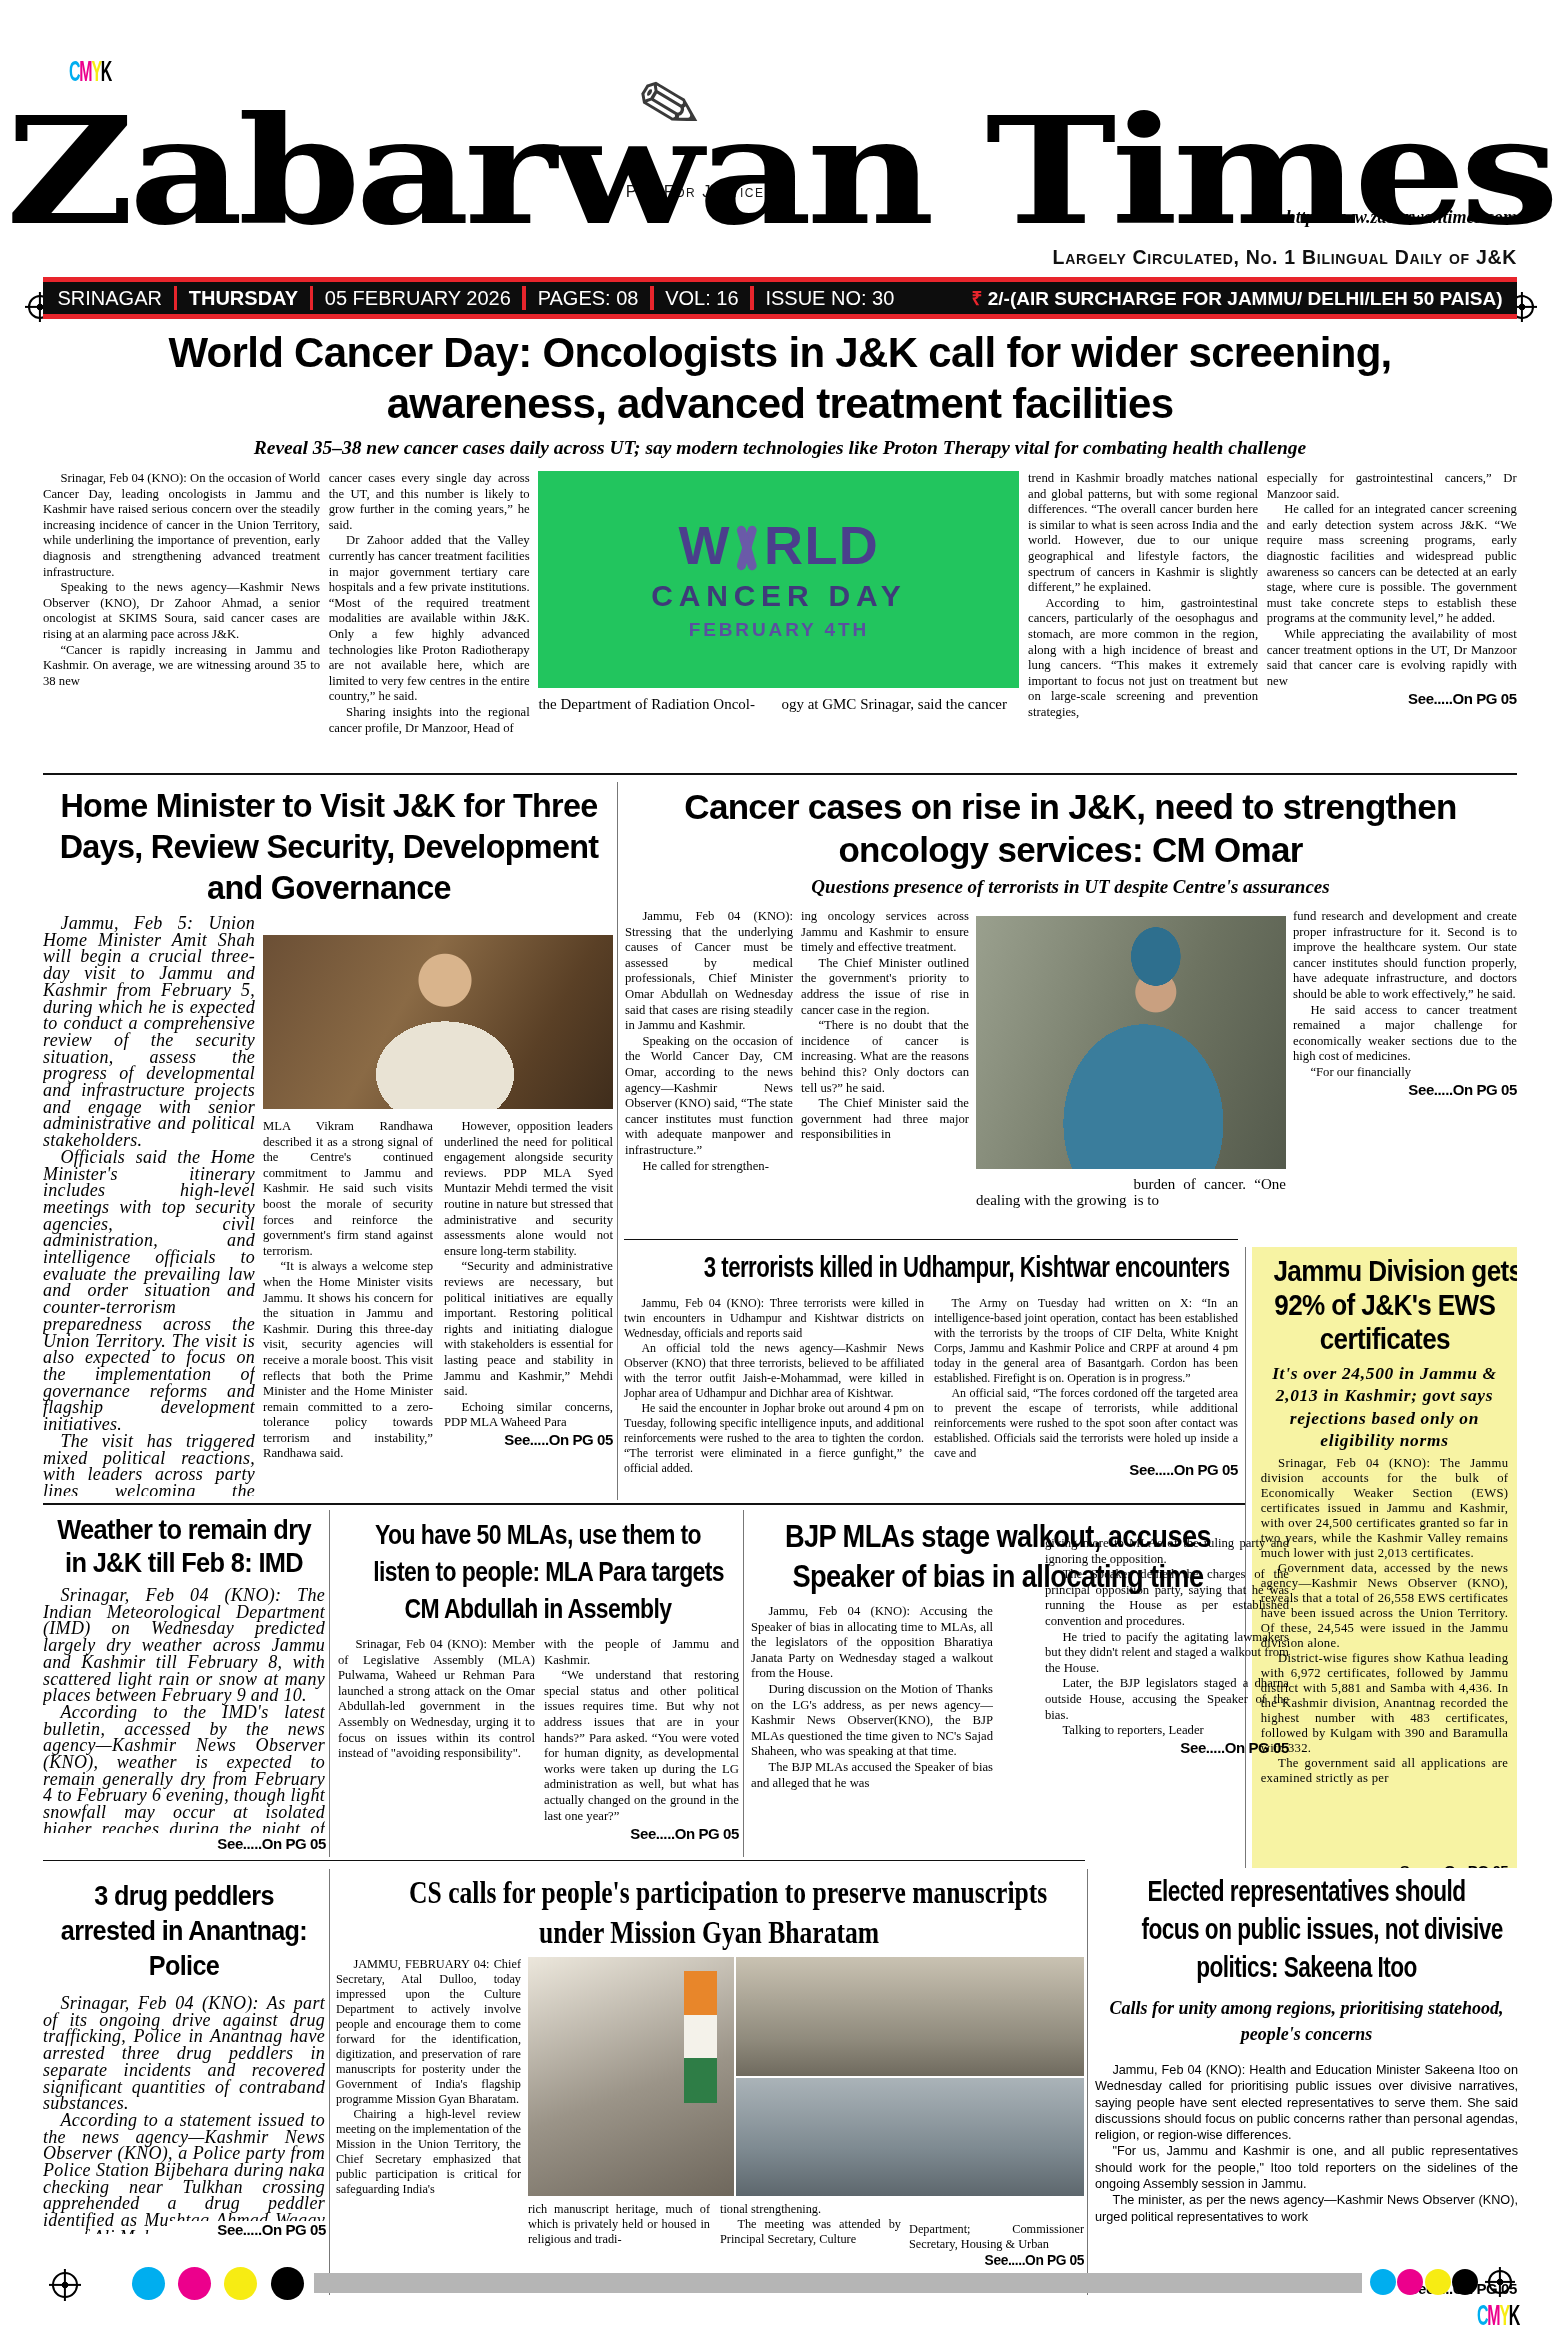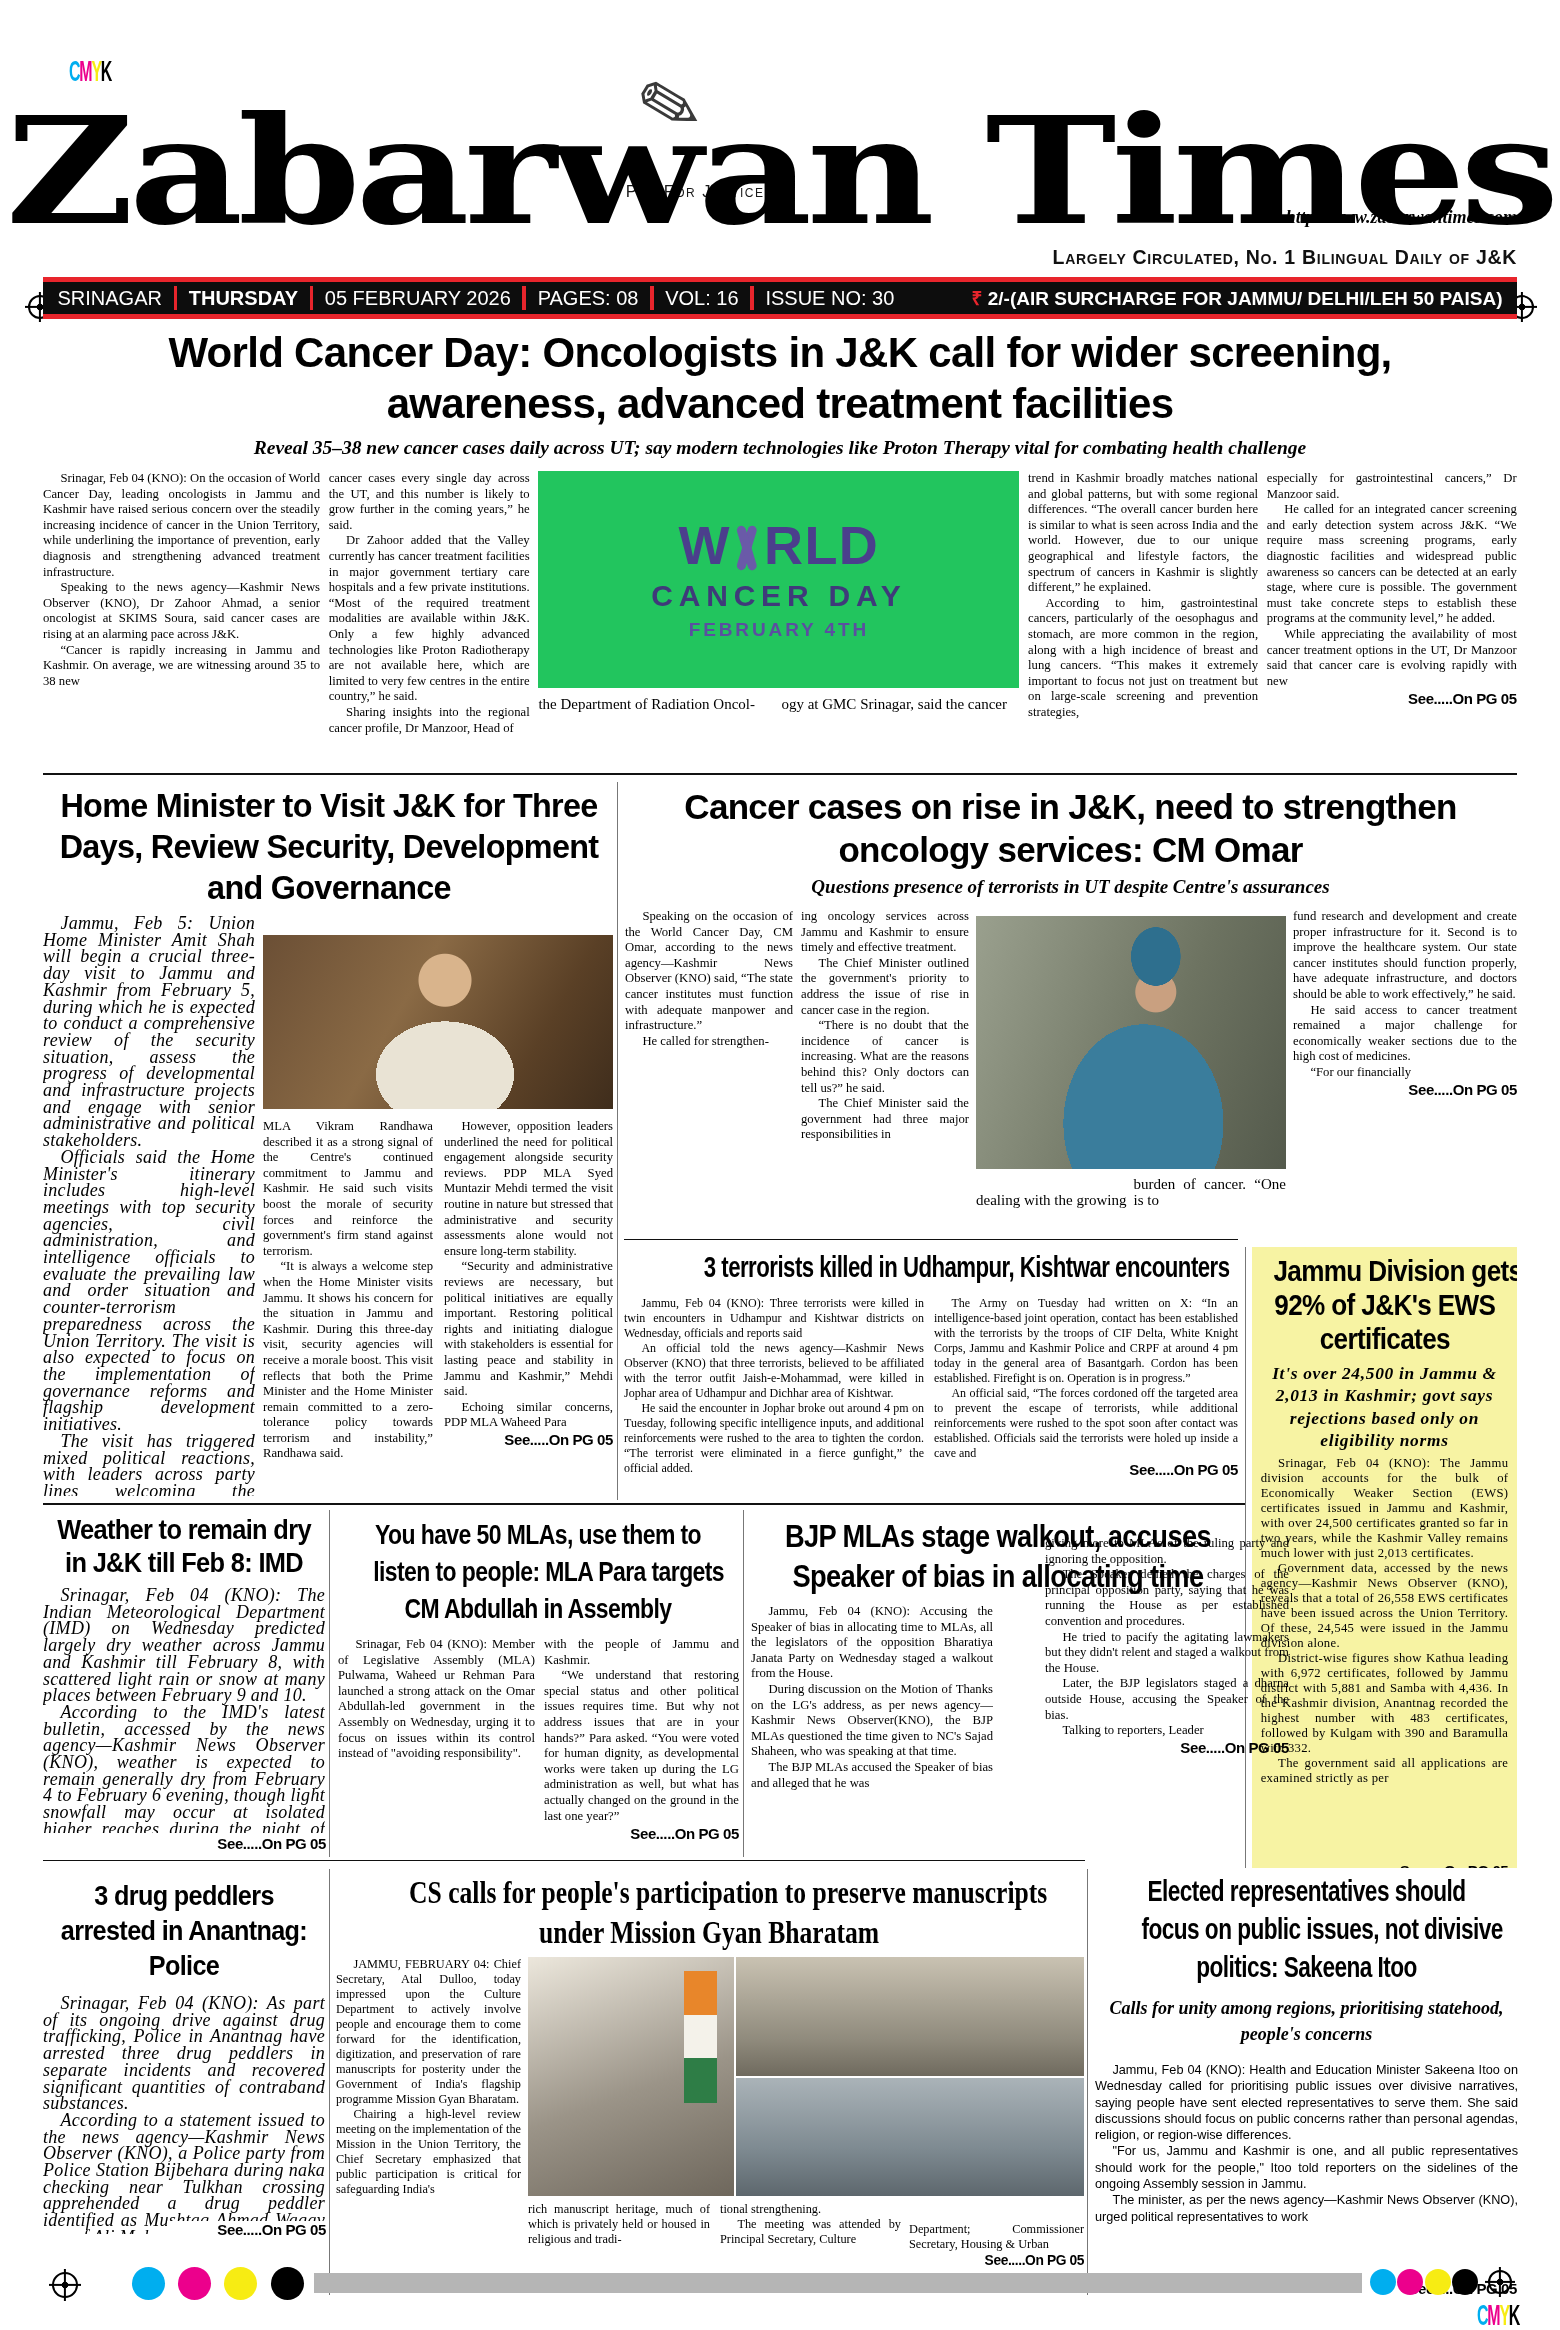--- a/index.html
+++ b/index.html
@@ -183,20 +183,21 @@
   </div>
 
   <div class="abs vrule" style="left:617px;top:782px;width:0.7px;height:718px;"></div>
 
   <div class="abs hl" style="left:624px;top:785px;width:893px;font-size:35px;line-height:43px;">
       <p>Cancer cases on rise in J&amp;K, need to strengthen</p>
       <p>oncology services: CM Omar</p>
     </div>
   <div class="abs sub" style="left:624px;top:876px;width:893px;font-size:19px;">Questions presence of terrorists in UT despite Centre's assurances</div>
   <div class="abs bt" style="left:625px;top:909px;width:168px;height:323px;">
+      <p>Jammu, Feb 04 (KNO): Stressing that the underlying causes of Cancer must be assessed by medical professionals, Chief Minister Omar Abdullah on Wednesday said that cases are rising steadily in Jammu and Kashmir.</p>
       <p>Speaking on the occasion of the World Cancer Day, CM Omar, according to the news agency—Kashmir News Observer (KNO) said, “The state cancer institutes must function with adequate manpower and infrastructure.”</p>
       <p>He called for strengthen-</p>
     </div>
   <div class="abs bt cont" style="left:801px;top:909px;width:168px;height:323px;">
       <p>ing oncology services across Jammu and Kashmir to ensure timely and effective treatment.</p>
       <p>The Chief Minister outlined the government's priority to address the issue of rise in cancer case in the region.</p>
       <p>“There is no doubt that the incidence of cancer is increasing. What are the reasons behind this? Only doctors can tell us?” he said.</p>
       <p>The Chief Minister said the government had three major responsibilities in</p>
     </div>
   <div class="abs photo photo-omar" style="left:976px;top:916px;width:310px;height:253px;"></div>

